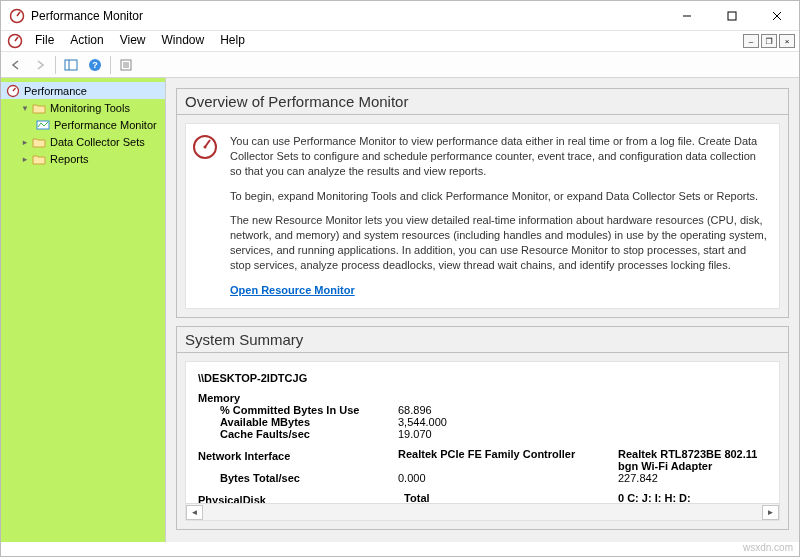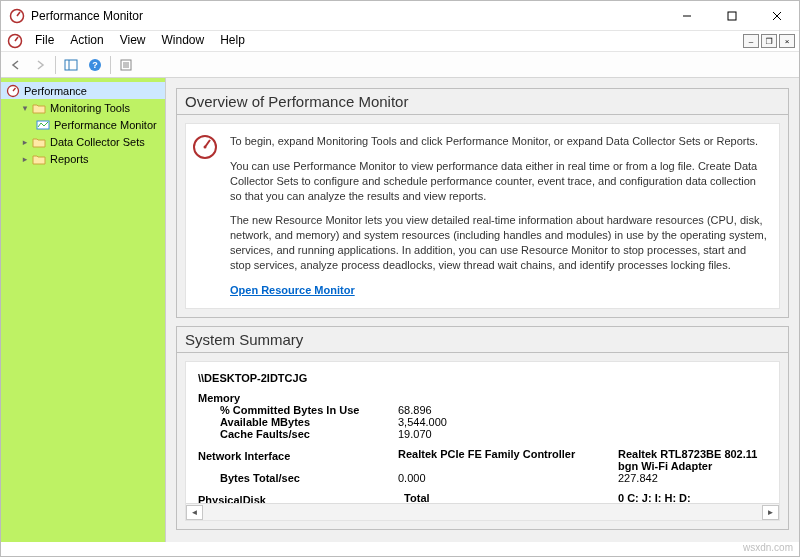--- a/index.html
+++ b/index.html
@@ -203,22 +203,22 @@
         <div class="panel-head">Overview of Performance Monitor</div>
         <div class="overview-body">
           <div class="ov-icon">
             <svg width="26" height="26">
                 <circle cx="13" cy="13" r="11" fill="#fff" stroke="#b03030" stroke-width="2"></circle>
                 <path d="M13 13 L18 6" stroke="#b03030" stroke-width="2"></path>
                 <circle cx="13" cy="13" r="1.5" fill="#b03030"></circle>
               </svg>
           </div>
           <div>
+            <p>You can use Performance Monitor to view performance data either in real time or from a log file. Create Data Collector Sets to configure and schedule performance counter, event trace, and configuration data collection so that you can analyze the results and view reports.</p>
             <p>To begin, expand Monitoring Tools and click Performance Monitor, or expand Data Collector Sets or Reports.</p>
-            <p>You can use Performance Monitor to view performance data either in real time or from a log file. Create Data Collector Sets to configure and schedule performance counter, event trace, and configuration data collection so that you can analyze the results and view reports.</p>
             <p>The new Resource Monitor lets you view detailed real-time information about hardware resources (CPU, disk, network, and memory) and system resources (including handles and modules) in use by the operating system, services, and running applications. In addition, you can use Resource Monitor to stop processes, start and stop services, analyze process deadlocks, view thread wait chains, and identify processes locking files.</p>
             <a href="#">Open Resource Monitor</a>
           </div>
         </div>
       </div>
 
       <div class="panel summary-panel">
         <div class="panel-head">System Summary</div>
         <div class="summary-body-wrap">
           <div class="summary-body">

